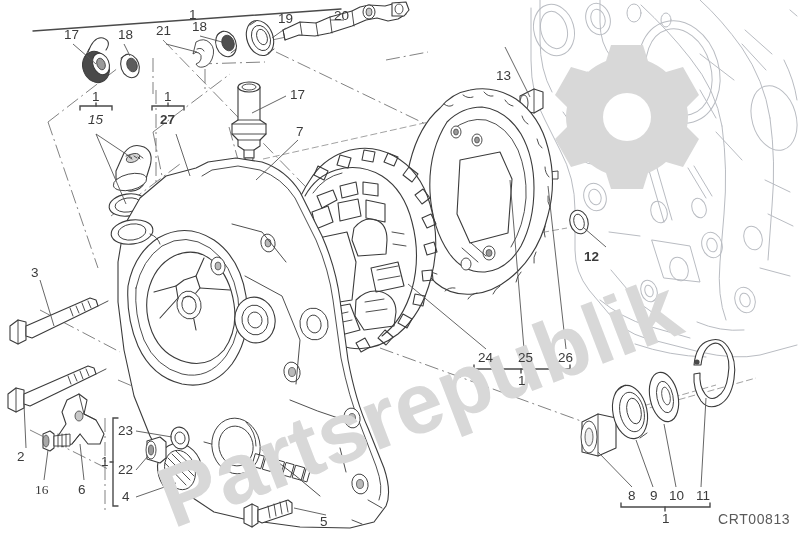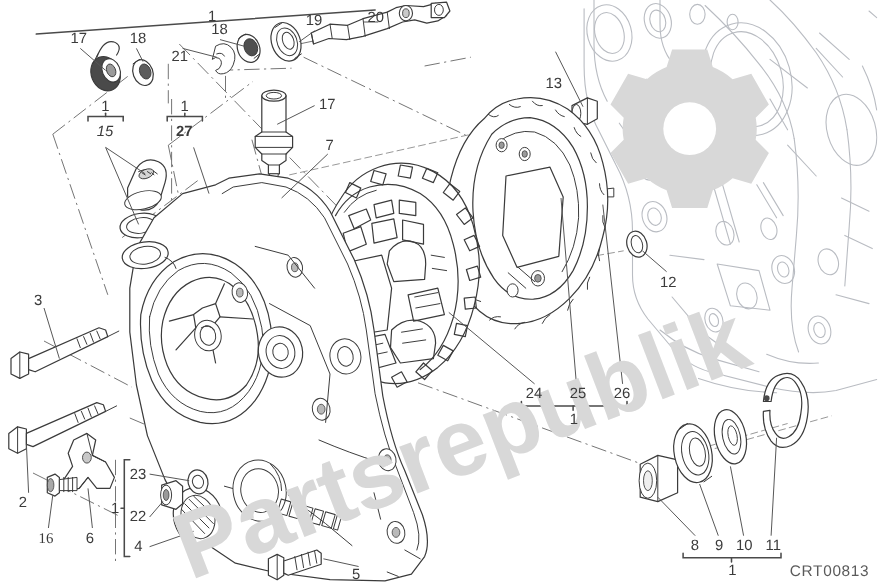--- a/index.html
+++ b/index.html
@@ -594,32 +594,32 @@
                Q174 82 172 92 L184 104 L168 132 L151 127 Q143 134 133 138 L128 154
                L96 154 L91 138 Q81 134 73 127 L56 132 L40 104 L52 92
                Q50 82 52 72 L40 60 L56 32 L73 37 Q81 30 91 26 Z"></path>
       <circle cx="112" cy="82" r="24" fill="#ffffff"></circle>
     </g>
   </svg>
 
   <div class="lbl" style="left:189px;top:8px;">1</div>
   <div class="lbl" style="left:64px;top:28px;">17</div>
   <div class="lbl" style="left:118px;top:28px;">18</div>
-  <div class="lbl" style="left:156px;top:44px;">21</div>
+  <div class="lbl" style="left:156px;top:24px;">21</div>
   <div class="lbl" style="left:192px;top:20px;">18</div>
   <div class="lbl" style="left:278px;top:12px;">19</div>
   <div class="lbl" style="left:334px;top:9px;text-align:right;">20</div>
   <div class="lbl" style="left:496px;top:33px;margin-top:36px;">13</div>
   <div class="lbl" style="left:290px;top:88px;">17</div>
   <div class="lbl" style="left:296px;top:125px;">7</div>
   <div class="lbl" style="left:92px;top:90px;">1</div>
   <div class="lbl" style="left:88px;top:113px;font-style:italic;">15</div>
   <div class="lbl" style="left:164px;top:90px;">1</div>
   <div class="lbl" style="left:160px;top:113px;font-weight:bold;">27</div>
-  <div class="lbl" style="left:600px;top:250px;">12</div>
+  <div class="lbl" style="left:584px;top:250px;font-weight:bold;">12</div>
   <div class="lbl" style="left:31px;top:266px;">3</div>
   <div class="lbl" style="left:17px;top:450px;">2</div>
   <div class="lbl" style="left:35px;top:483px;font-family:Liberation Serif, serif;">16</div>
   <div class="lbl" style="left:78px;top:483px;">6</div>
   <div class="lbl" style="left:118px;top:424px;">23</div>
   <div class="lbl" style="left:118px;top:463px;">22</div>
   <div class="lbl" style="left:122px;top:490px;">4</div>
   <div class="lbl" style="left:101px;top:455px;">1</div>
   <div class="lbl" style="left:320px;top:515px;">5</div>
   <div class="lbl" style="left:478px;top:351px;">24</div>

